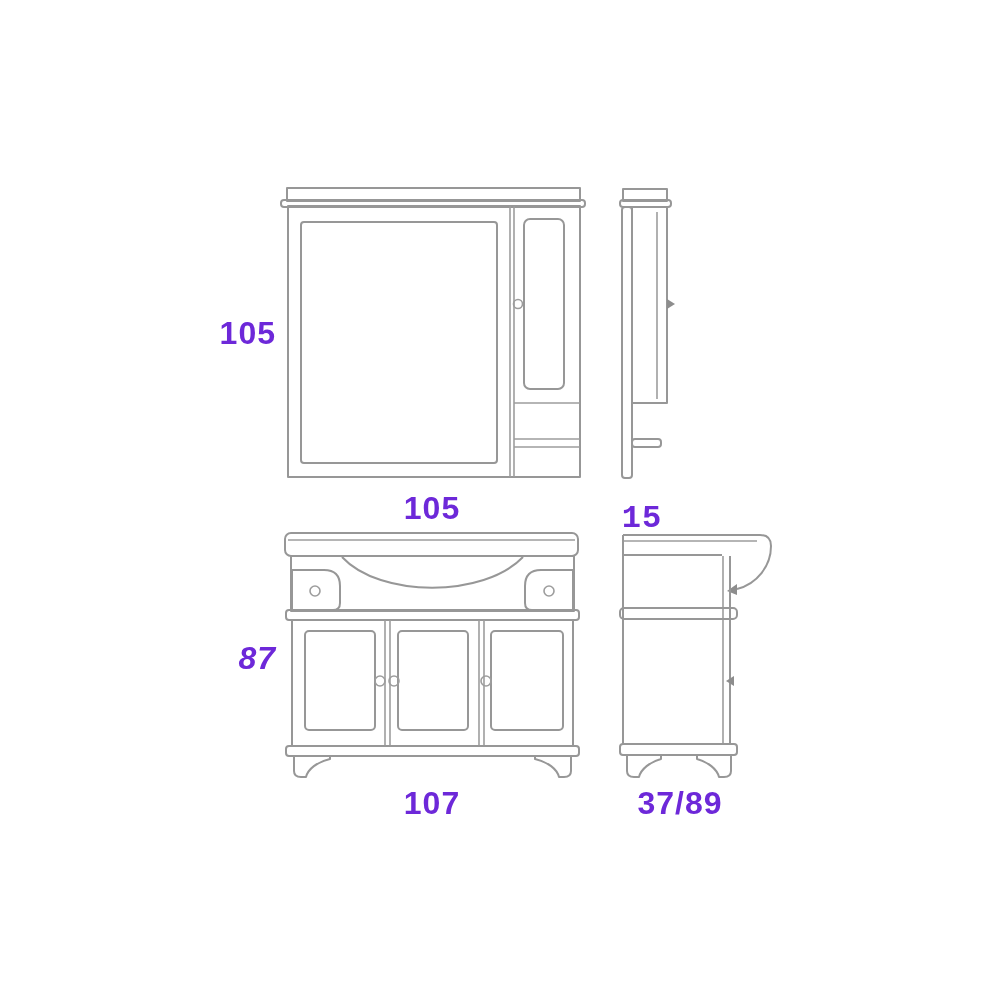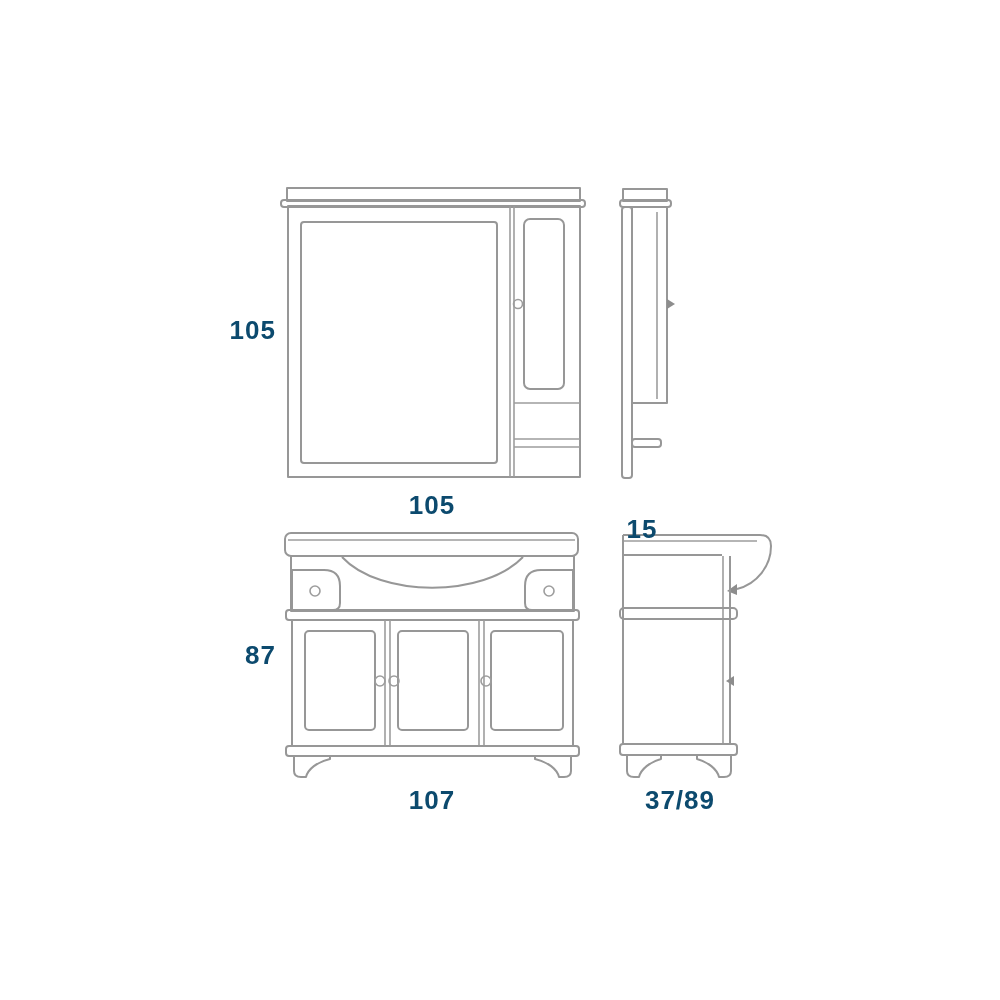--- a/index.html
+++ b/index.html
@@ -2,21 +2,21 @@
 <html><head>
 <meta charset="utf-8">
 <style>
   html,body{margin:0;padding:0;background:#ffffff;}
   #page{position:relative;width:1000px;height:1000px;background:#ffffff;overflow:hidden;
         font-family:"Liberation Sans",sans-serif;}
   #drawing{position:absolute;left:0;top:0;}
   .ln{fill:none;stroke:#979797;stroke-width:2;stroke-linejoin:round;}
   .thin{fill:none;stroke:#9d9d9d;stroke-width:1.6;stroke-linejoin:round;}
   .fl{fill:#8d8d8d;stroke:none;}
-  .dim{position:absolute;color:#0c4a6e;font-weight:bold;font-size:26px;
+  .dim{position:absolute;color:#6d28d9;font-weight:bold;font-size:32px;
        letter-spacing:1px;line-height:1;white-space:nowrap;}
   .dim.center{text-align:center;width:120px;}
   .dim.right{text-align:right;width:80px;}
 </style>
 </head>
 <body>
 
 <div id="page">
 
   <svg id="drawing" width="1000" height="1000" viewBox="0 0 1000 1000">
@@ -84,21 +84,21 @@
       <rect class="ln" x="620" y="744" width="117" height="11" rx="3"></rect>
       <path class="ln" d="M627,755 L627,771 Q627,777 634,777 L639,777 C641,769 650,762 661,759 L661,755 Z"></path>
       <path class="ln" d="M731,755 L731,771 Q731,777 724,777 L719,777 C717,769 708,762 697,759 L697,755 Z"></path>
     </g>
   </svg>
 
   <div class="dim right" style="left:196px;top:317px;">105</div>
 
   <div class="dim center" style="left:372px;top:492px;">105</div>
 
-  <div class="dim center" style="left:582px;top:516px;">15</div>
+  <div class="dim center" style="left:582px;top:503px;font-family:Liberation Mono, monospace;">15</div>
 
-  <div class="dim right" style="left:196px;top:642px;">87</div>
+  <div class="dim right" style="left:196px;top:642px;font-style:italic;">87</div>
 
   <div class="dim center" style="left:372px;top:787px;">107</div>
 
   <div class="dim center" style="left:620px;top:787px;">37/89</div>
 
 </div>
 
 </body></html>

